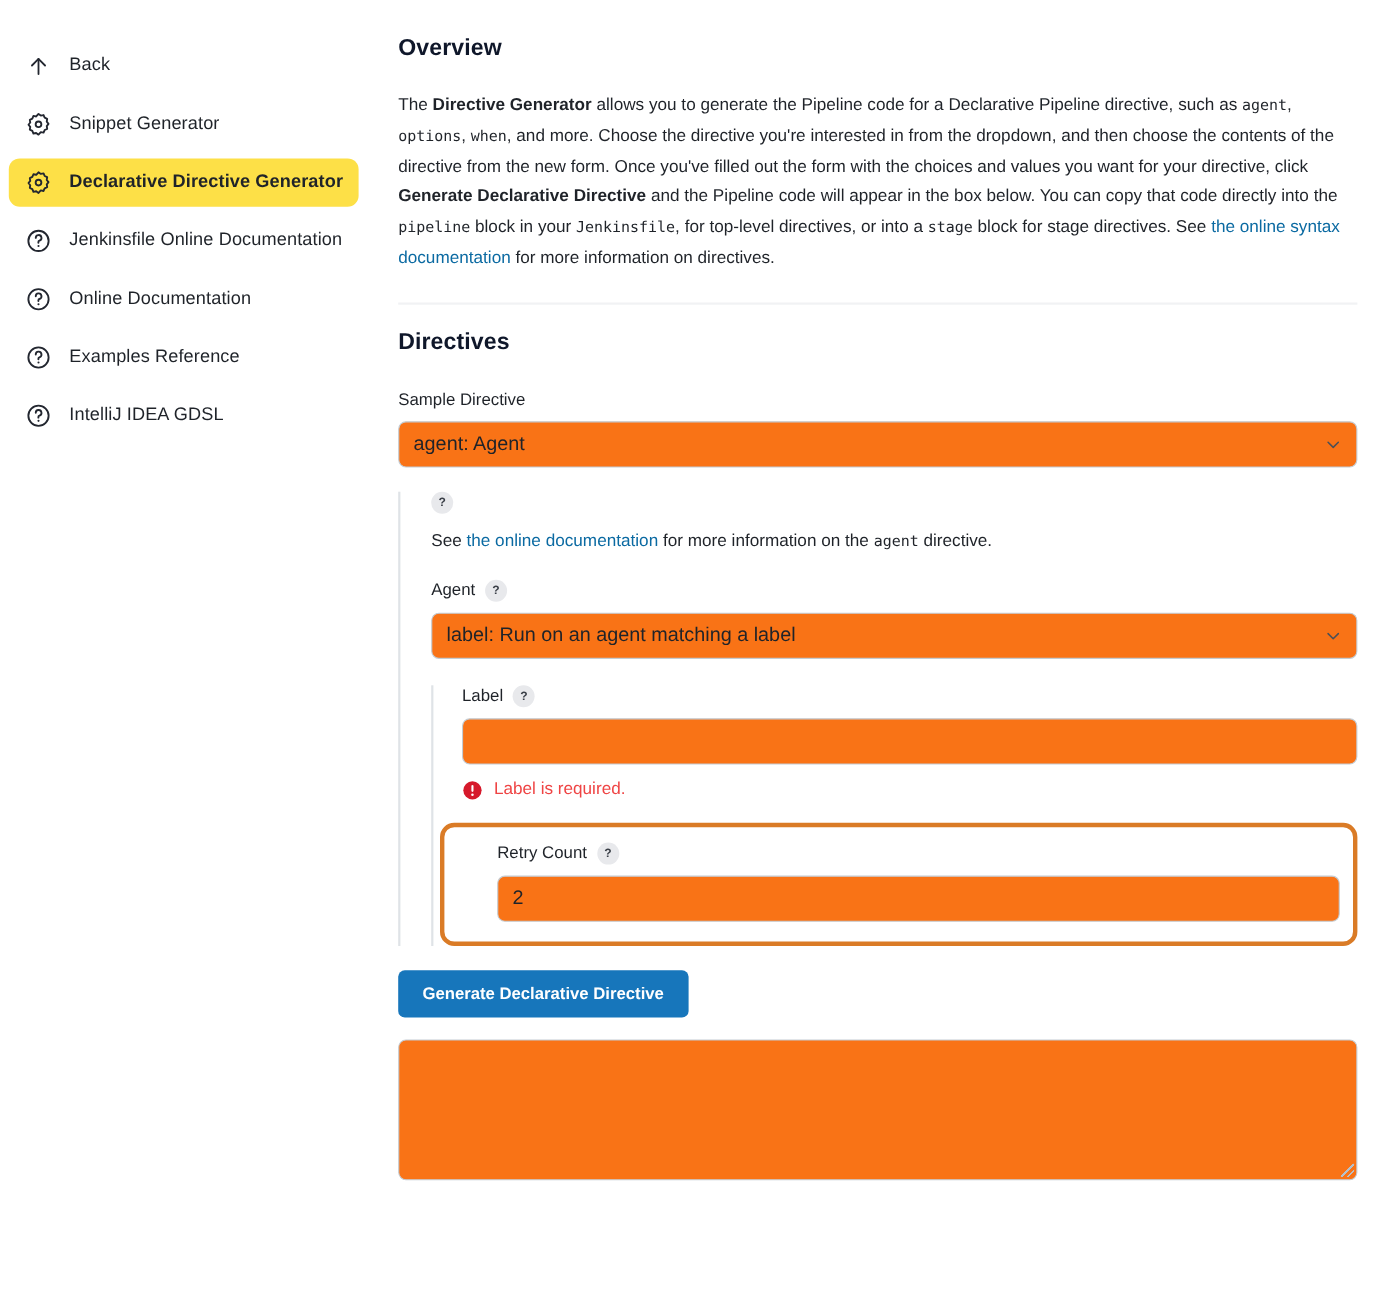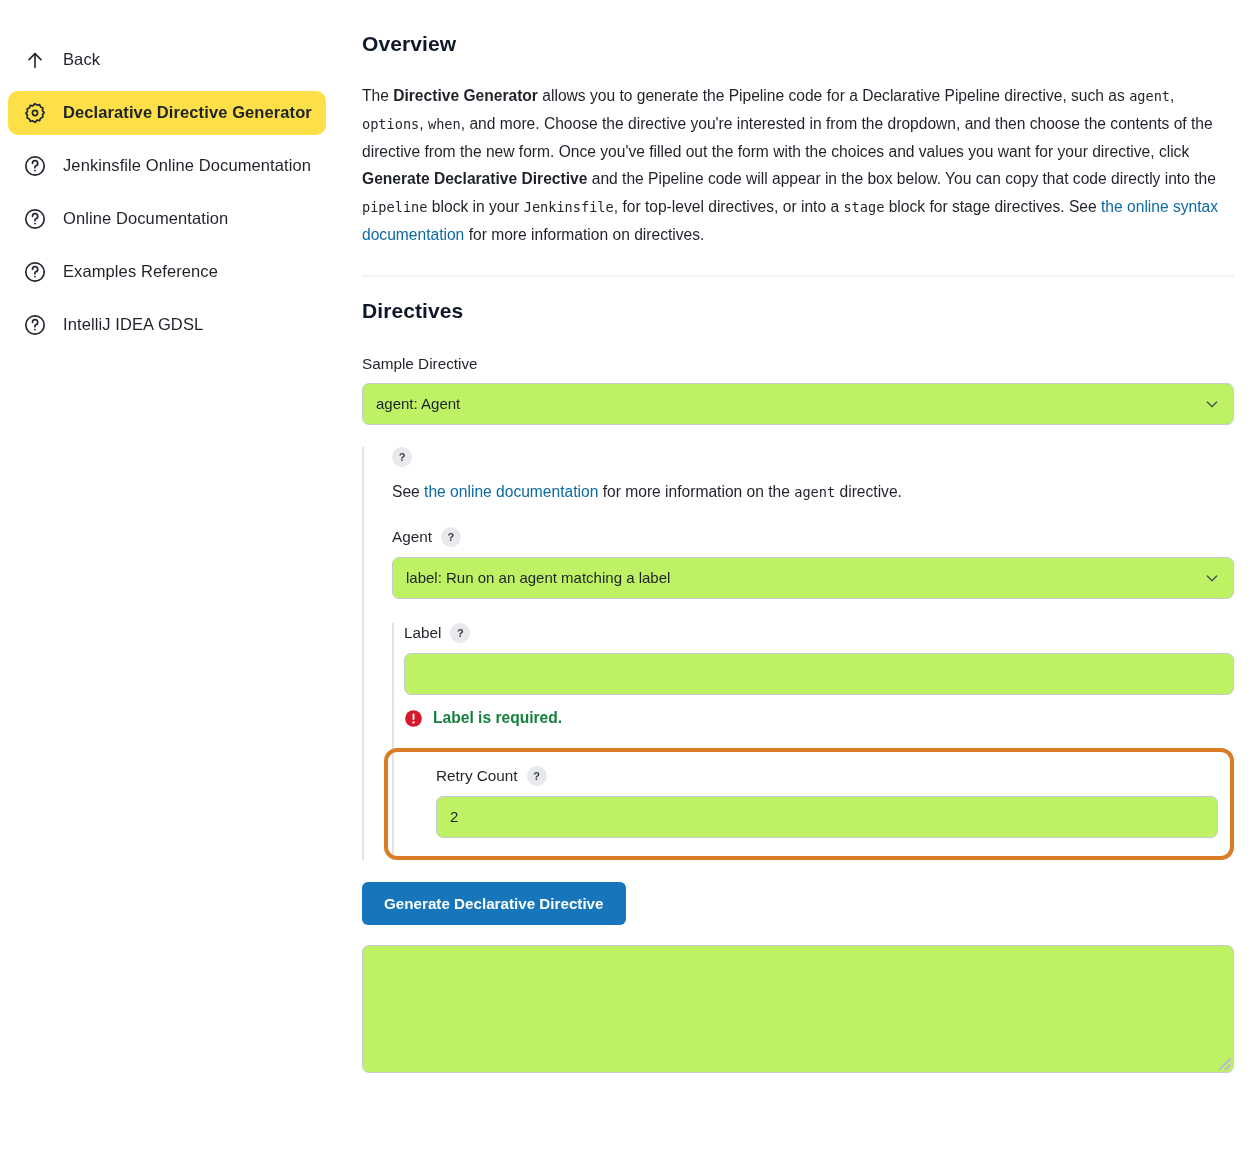--- a/index.html
+++ b/index.html
@@ -70,22 +70,22 @@
 
   
   .field-label {
     font-size: 15.3px; color: #1f2329;
     margin-bottom: 10px; display: flex; align-items: center; gap: 9px;
   }
   .select-box, .text-input, .out-area {
     width: 100%;
     border: 1px solid #c3ccd4;
     border-radius: 7px;
-    background: #bef264;
-    font-size: 15px;
+    background: #f97316;
+    font-size: 18px;
     color: #1f2329;
     font-family: "Liberation Sans", sans-serif;
   }
   .select-box {
     height: 42px; padding: 0 38px 0 13px;
     display: flex; align-items: center;
     position: relative; cursor: pointer;
   }
   .select-box .chev {
     position: absolute; right: 13px; top: 50%;
@@ -115,33 +115,33 @@
   }
 
   
   .nest {
     border-left: 2px solid #dfe3e7;
     padding-left: 28px;
     margin-top: 22px;
   }
   .nest-2 {
     border-left: 2px solid #dfe3e7;
-    padding-left: 10px;
+    padding-left: 26px;
     margin-top: 24px;
   }
   .helper-line {
     font-size: 15.6px; color: #1f2329;
     margin: 16px 0 26px 0;
   }
 
   
   .error-row {
     display: flex; align-items: center; gap: 10px;
     margin-top: 14px;
-    color: #15803d; font-size: 15.6px; font-weight: 700;
+    color: #ef4444; font-size: 15.6px; font-weight: 400;
   }
   .err-icon { width: 19px; height: 19px; flex: 0 0 19px; display: flex; }
 
   
   .highlight {
     border: 4px solid #da7b26;
     border-radius: 13px;
     margin: 20px 0 0 -20px;
     padding: 14px 12px 18px 48px;
     position: relative;
@@ -170,20 +170,29 @@
     <div class="nav-item">
       <span class="nav-icon">
         <svg width="22" height="22" viewBox="0 0 24 24" fill="none" stroke="#232730" stroke-width="1.8" stroke-linecap="round" stroke-linejoin="round">
           <line x1="12" y1="20" x2="12" y2="5"></line>
             <polyline points="5.5,11.5 12,5 18.5,11.5"></polyline>
         </svg>
       </span>
       <span class="nav-label">Back</span>
     </div>
 
+    <div class="nav-item">
+      <span class="nav-icon">
+        <svg width="24" height="24" viewBox="0 0 24 24" fill="none" stroke="#232730" stroke-width="1.7" stroke-linejoin="round">
+          <path d="M12 2.6l2.1 1.5 2.5-.5 1 2.4 2.3 1.1-.4 2.5 1.6 2-1.6 2 .4 2.5-2.3 1.1-1 2.4-2.5-.5L12 21.4l-2.1-1.5-2.5.5-1-2.4-2.3-1.1.4-2.5-1.6-2 1.6-2-.4-2.5 2.3-1.1 1-2.4 2.5.5z"></path>
+          <circle cx="12" cy="12" r="2.6"></circle>
+        </svg>
+      </span>
+      <span class="nav-label">Snippet Generator</span>
+    </div>
 
     <div class="nav-item active">
       <span class="nav-icon">
         <svg width="24" height="24" viewBox="0 0 24 24" fill="none" stroke="#232730" stroke-width="1.7" stroke-linejoin="round">
           <path d="M12 2.6l2.1 1.5 2.5-.5 1 2.4 2.3 1.1-.4 2.5 1.6 2-1.6 2 .4 2.5-2.3 1.1-1 2.4-2.5-.5L12 21.4l-2.1-1.5-2.5.5-1-2.4-2.3-1.1.4-2.5-1.6-2 1.6-2-.4-2.5 2.3-1.1 1-2.4 2.5.5z"></path>
           <circle cx="12" cy="12" r="2.6"></circle>
         </svg>
       </span>
       <span class="nav-label">Declarative Directive Generator</span>
     </div>

